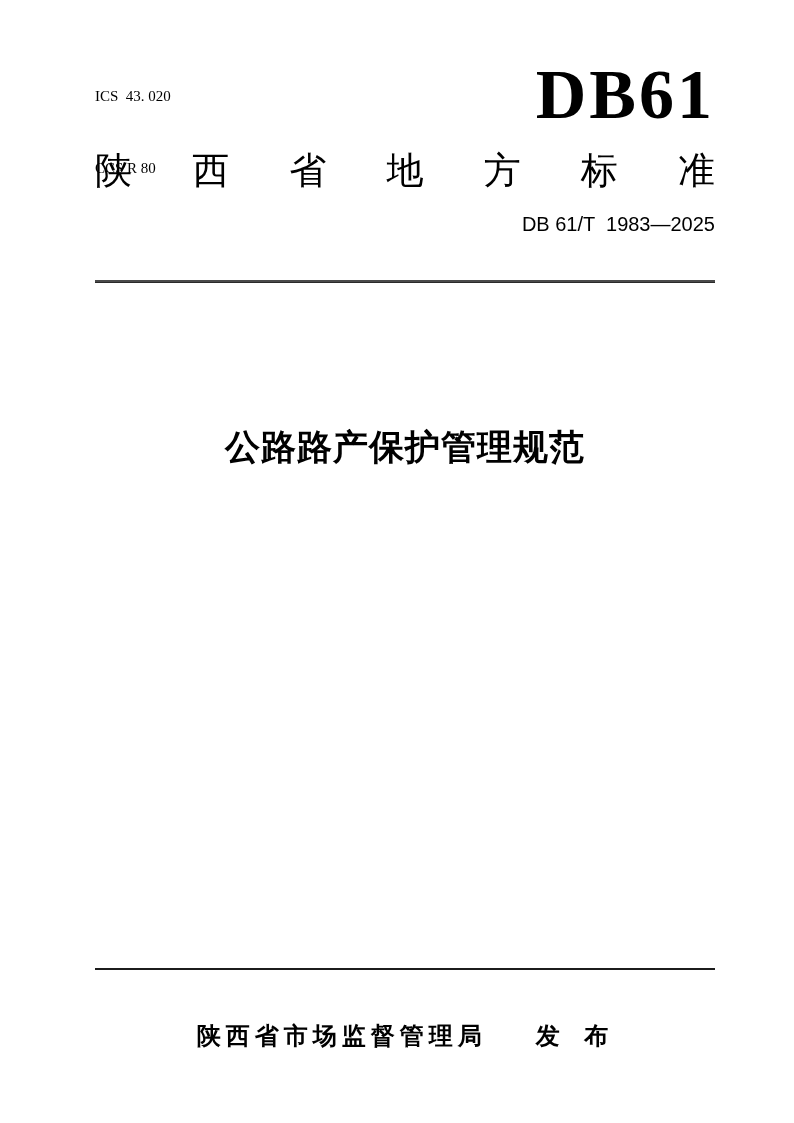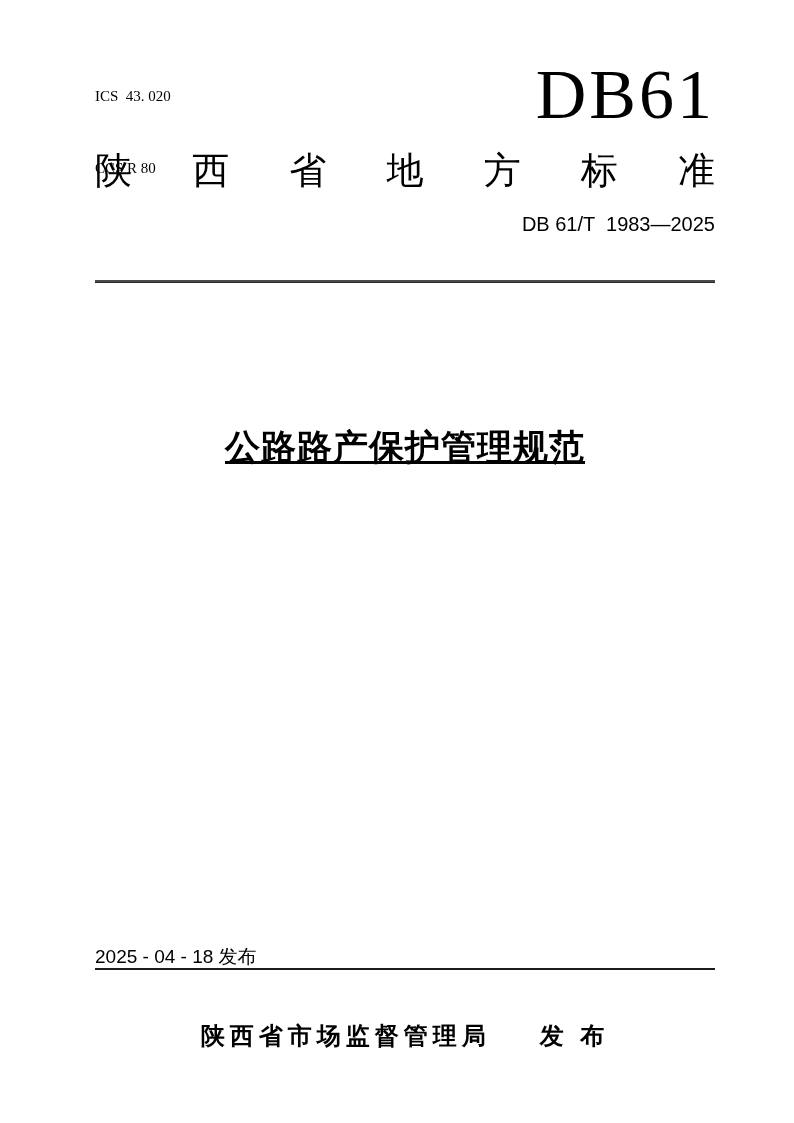--- a/index.html
+++ b/index.html
@@ -28,21 +28,21 @@
     white-space: pre;
   }
 
   .db-logo {
     position: absolute;
     top: 60px;
     left: 95px;
     width: 620px;
     text-align: right;
     font-family: "Liberation Serif", "DejaVu Serif", serif;
-    font-weight: 400;
+    font-weight: 700;
     font-size: 70px;
     line-height: 1;
     letter-spacing: 3px;
   }
 
   .standard-type {
     position: absolute;
     top: 151px;
     left: 95px;
     width: 620px;
@@ -84,21 +84,20 @@
 
   .title-cn {
     position: absolute;
     top: 424px;
     left: 95px;
     width: 620px;
     text-align: center;
     font-size: 35px;
     font-weight: 700;
     letter-spacing: 1px;
-    text-decoration: underline;
   }
 
   .title-en {
     position: absolute;
     top: 499px;
     left: 95px;
     width: 620px;
     text-align: center;
     font-family: "Liberation Serif", "DejaVu Serif", serif;
     font-size: 20px;
@@ -122,21 +121,21 @@
     left: 95px;
     width: 620px;
     display: flex;
     justify-content: center;
     align-items: baseline;
     gap: 49px;
     font-size: 24px;
     font-weight: 700;
   }
   .publisher-row .publisher-name { letter-spacing: 5px; }
-  .publisher-row .publish-label { letter-spacing: 5px; white-space: pre; }
+  .publisher-row .publish-label { letter-spacing: 5px; white-space: pre; font-family: Liberation Mono, monospace; }
 </style>
 </head>
 <body>
 
 <div class="page">
 
   <div class="ics-block">
     <div>ICS  43. 020</div>
     <div>CCS R 80</div>
   </div>
@@ -154,21 +153,20 @@
     </div>
 
   <div class="standard-number">DB 61/T  1983—2025</div>
 
   <div class="rule rule-top"></div>
 
   <div class="title-cn">公路路产保护管理规范</div>
 
 
   <div class="dates-row">
-    <span>2025 - 04 - 18 发布</span>
   </div>
 
   <div class="rule rule-bottom"></div>
 
   <div class="publisher-row">
     <span class="publisher-name">陕西省市场监督管理局</span>
     <span class="publish-label">发 布</span>
   </div>
 
 </div>

